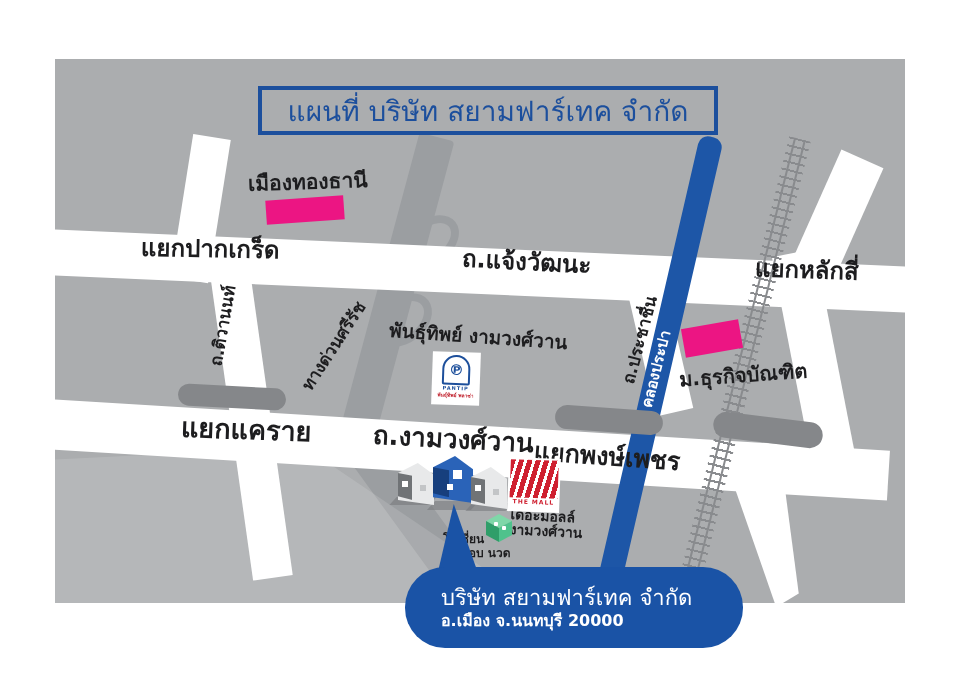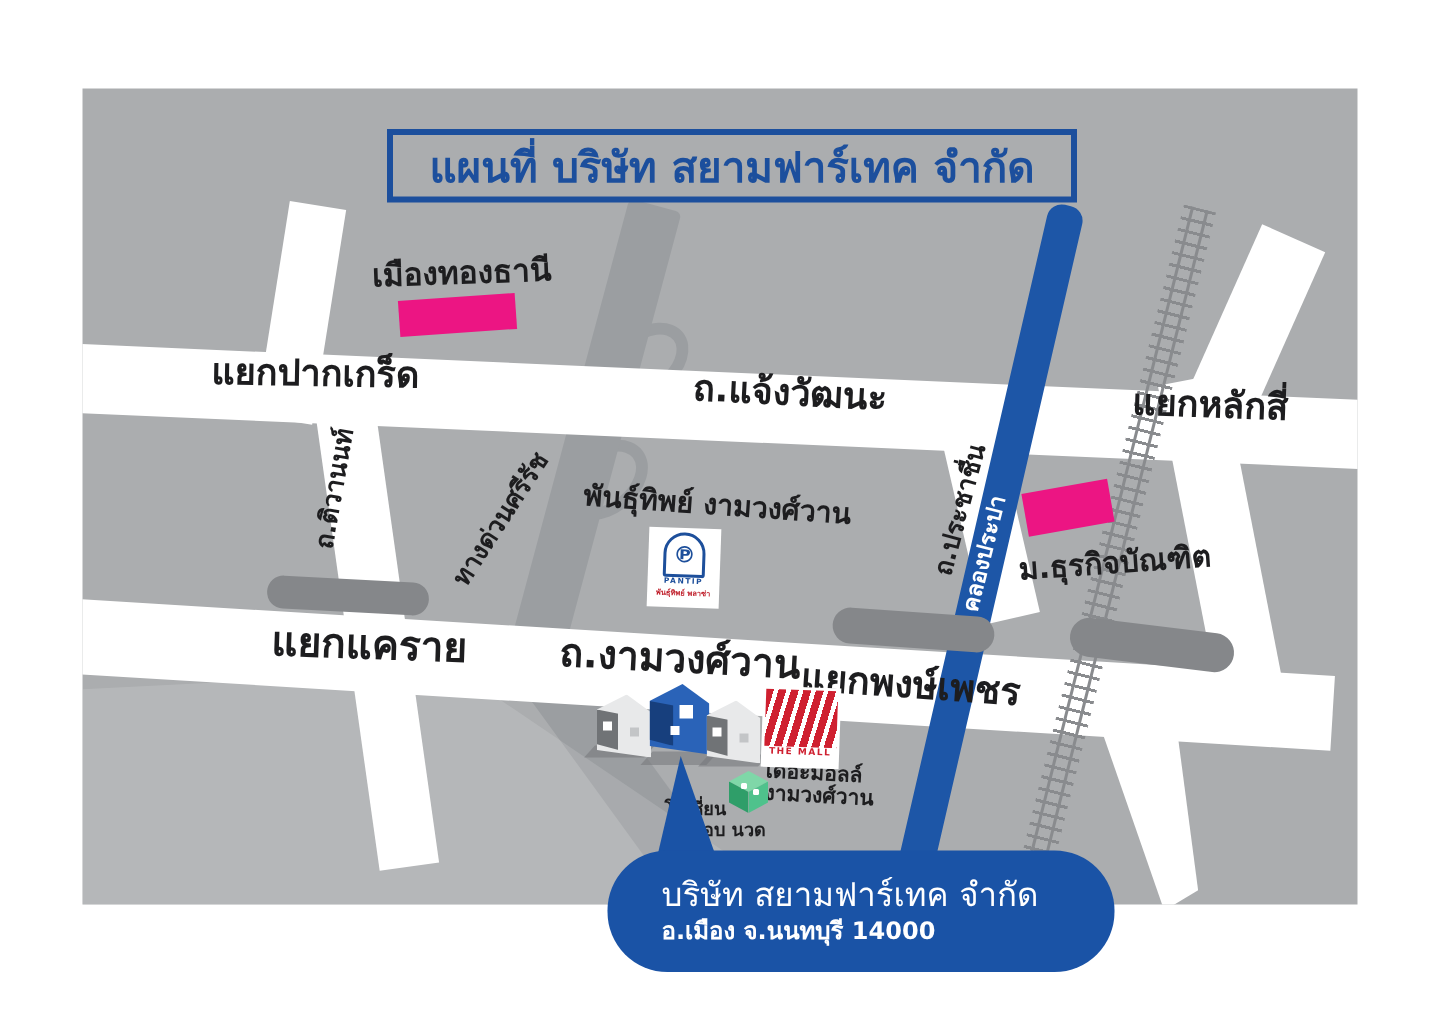--- a/index.html
+++ b/index.html
@@ -8,21 +8,21 @@
   .page { position:relative; width:960px; height:678px; background:#ffffff; overflow:hidden; }
 
   
   .card { position:absolute; left:55px; top:59px; width:850px; height:544px;
           background:#abadaf; overflow:hidden; }
 
   
   .title-box { position:absolute; left:258px; top:86px; width:460px; height:49px;
                border:4px solid #1c4f9d; display:flex; align-items:center; justify-content:center;
                z-index:30; }
-  .title-box span { color:#1c4f9d; font-size:28px; font-weight:bold; white-space:nowrap; }
+  .title-box span { color:#1c4f9d; font-size:28px; font-weight:normal; white-space:nowrap; }
 
   
   .road { position:absolute; background:#ffffff; }
   .lbl  { position:absolute; font-weight:bold; color:#1d1d1f; white-space:nowrap; z-index:12; }
   .pink { position:absolute; background:#ec1583; z-index:11; }
   .arc  { position:absolute; background:#85878a; border-radius:14px; z-index:9; }
 
   
   .xway  { position:absolute; background:#9b9ea1; z-index:2; }
   .loop  { position:absolute; border:8px solid #9b9ea1; border-radius:50%; background:transparent; z-index:1; }
@@ -195,16 +195,16 @@
     </div>
   </div>
 
   <div class="title-box">
     <span>แผนที่ บริษัท สยามฟาร์เทค จำกัด</span>
   </div>
 
   <div class="callout-tail"></div>
   <div class="callout">
     <div class="l1">บริษัท สยามฟาร์เทค จำกัด</div>
-    <div class="l2">อ.เมือง จ.นนทบุรี 14000</div>
+    <div class="l2">อ.เมือง จ.นนทบุรี 20000</div>
   </div>
 
 </div>
 
 </body></html>

